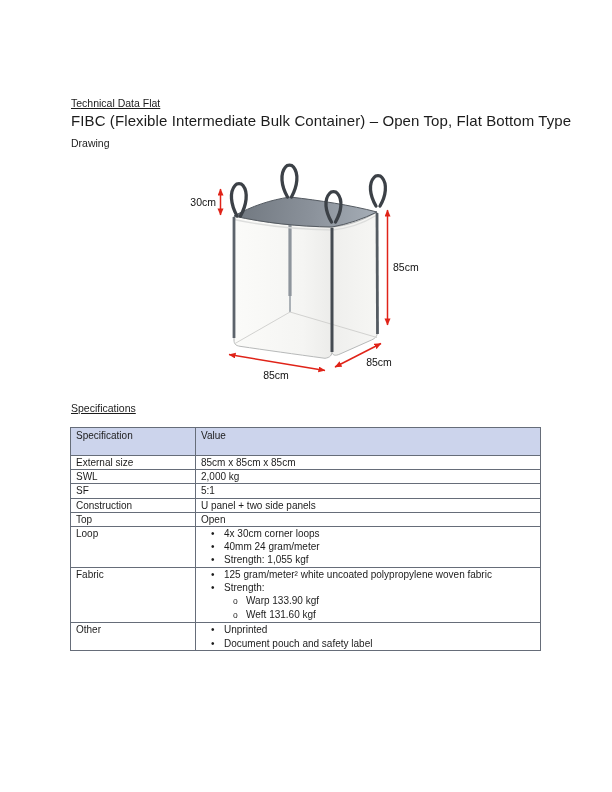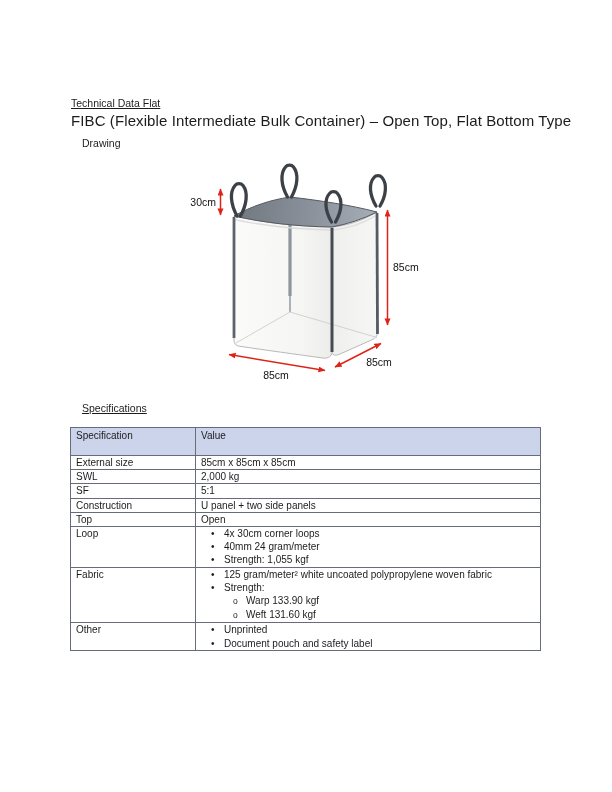--- a/index.html
+++ b/index.html
@@ -2,21 +2,21 @@
 <html><head>
 <meta charset="utf-8">
 <style>
   html,body { margin:0; padding:0; background:#ffffff; }
   .page {
     position:relative; width:612px; height:792px; background:#ffffff;
     font-family:"Liberation Sans", sans-serif; color:#1c1c1c; overflow:hidden;
   }
   .doc-title { position:absolute; left:71px; top:72px; font-size:15px; font-weight:normal; letter-spacing:0.1px;margin-top:40px; }
   .doc-subtitle { position:absolute; left:71px; top:97px; font-size:10.5px; text-decoration:underline; }
-  .section-label { position:absolute; left:82px; font-size:10.5px; }
+  .section-label { position:absolute; left:71px; font-size:10.5px; }
   .label-drawing { top:137px; }
   .label-specs { top:402px;text-decoration:underline; }
   svg.drawing { position:absolute; left:160px; top:148px; }
   svg text { font-family:"Liberation Sans", sans-serif; font-size:10.5px; fill:#121212; }
 
   table.spec-table {
     position:absolute; left:70px; top:427px; width:471px;
     border-collapse:collapse; table-layout:fixed;
     font-size:10px;
   }

